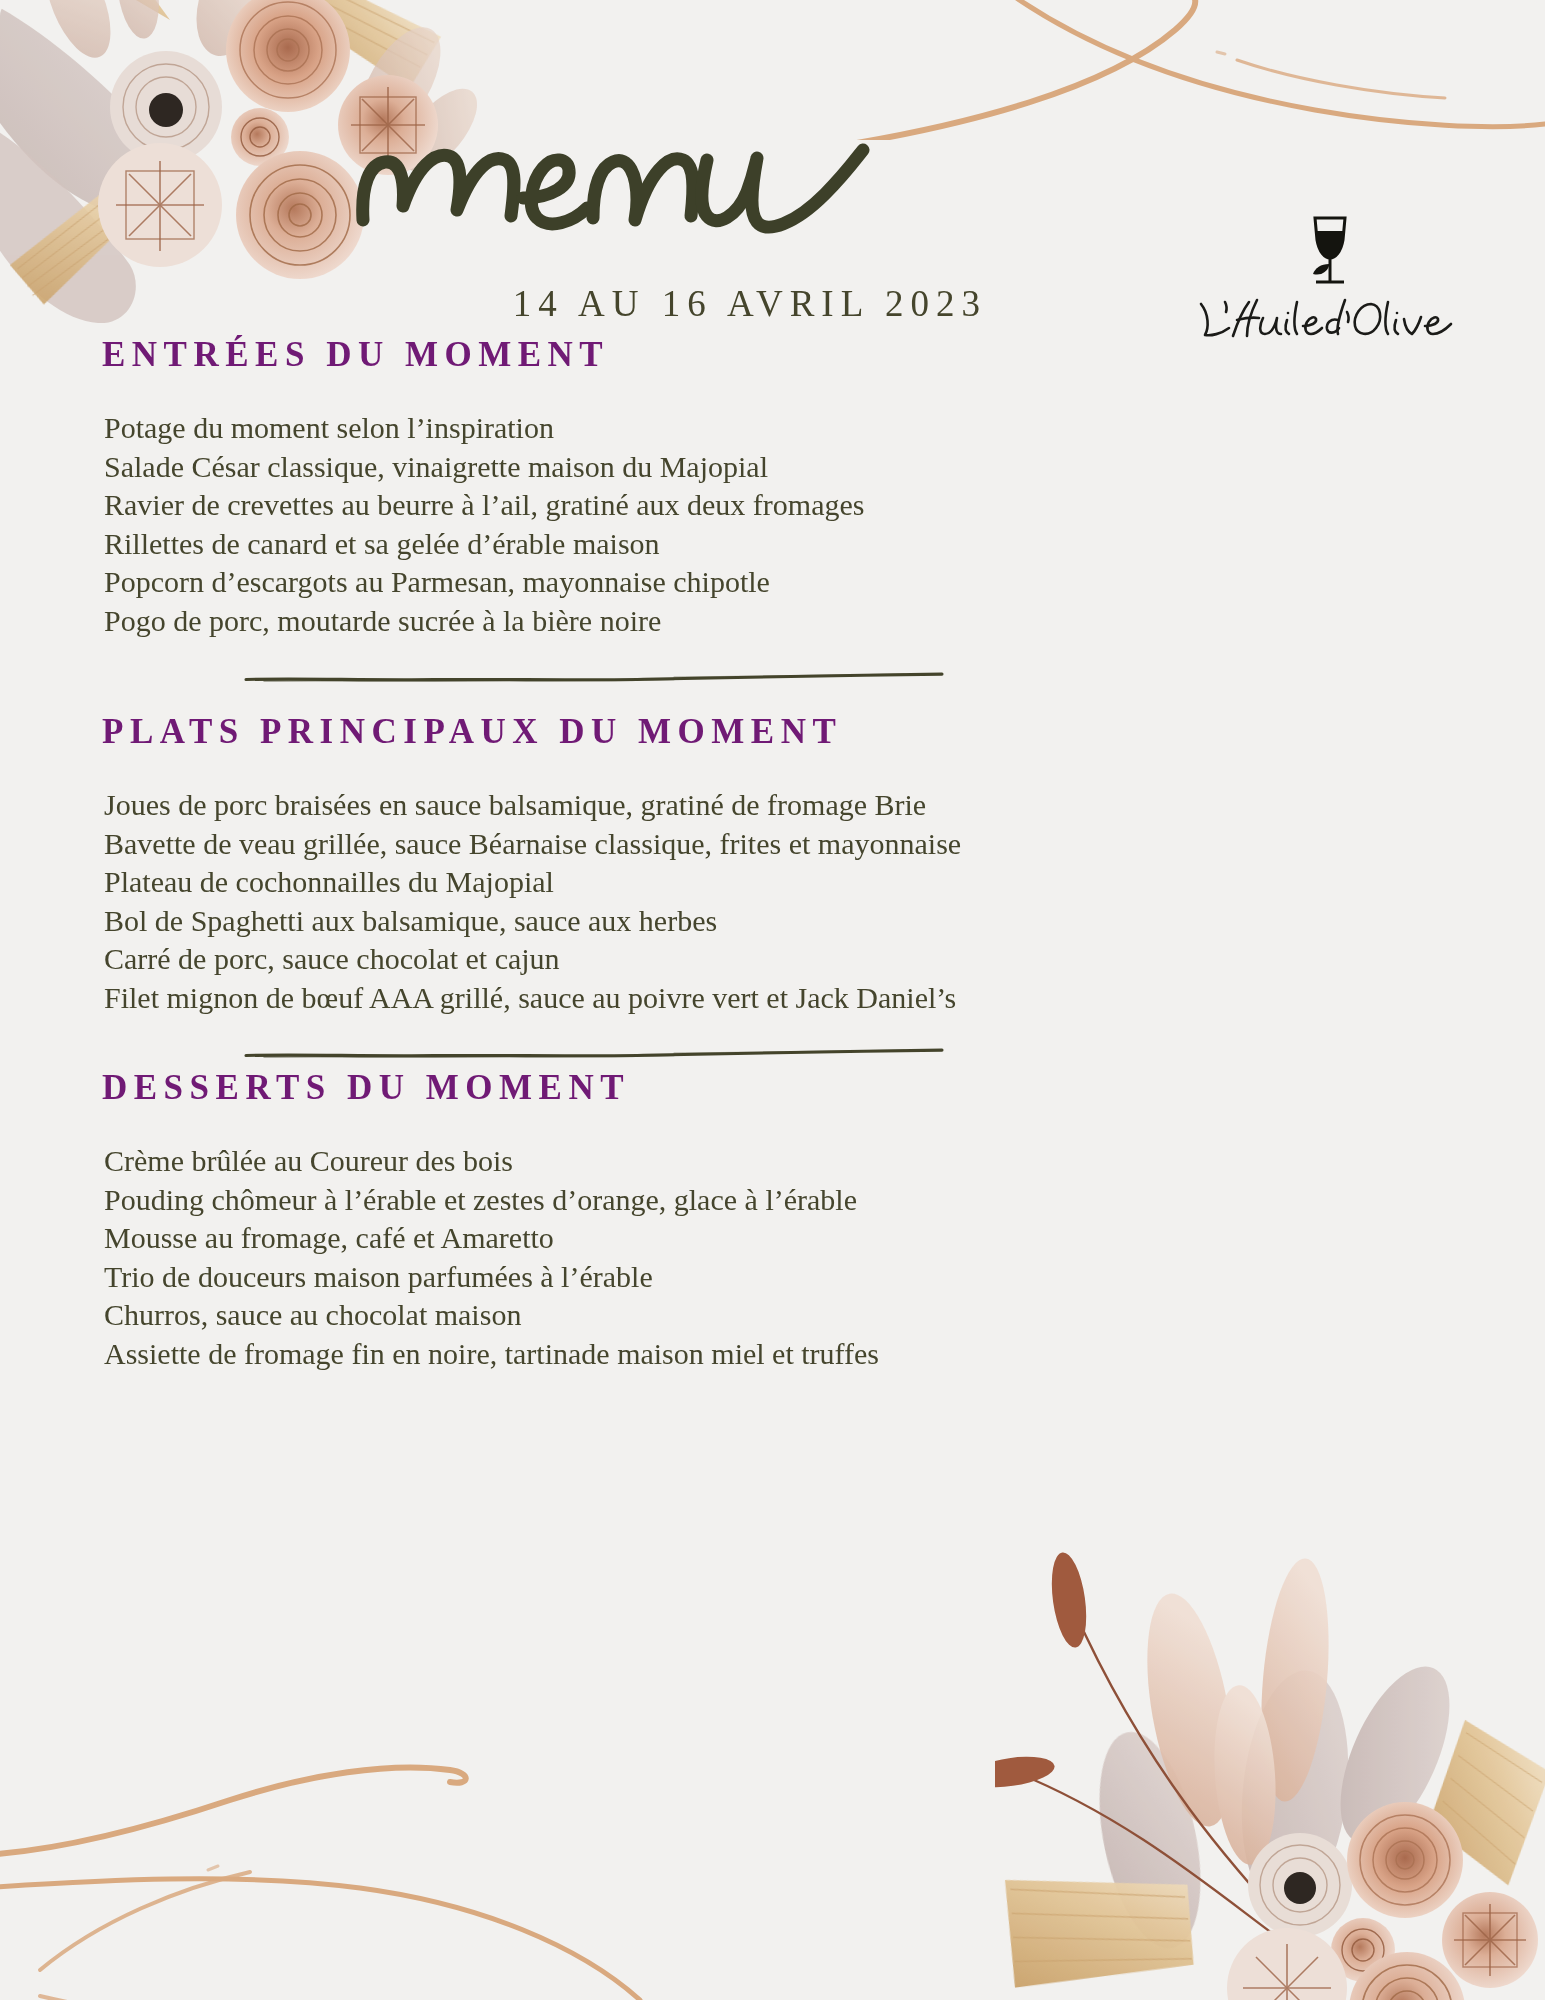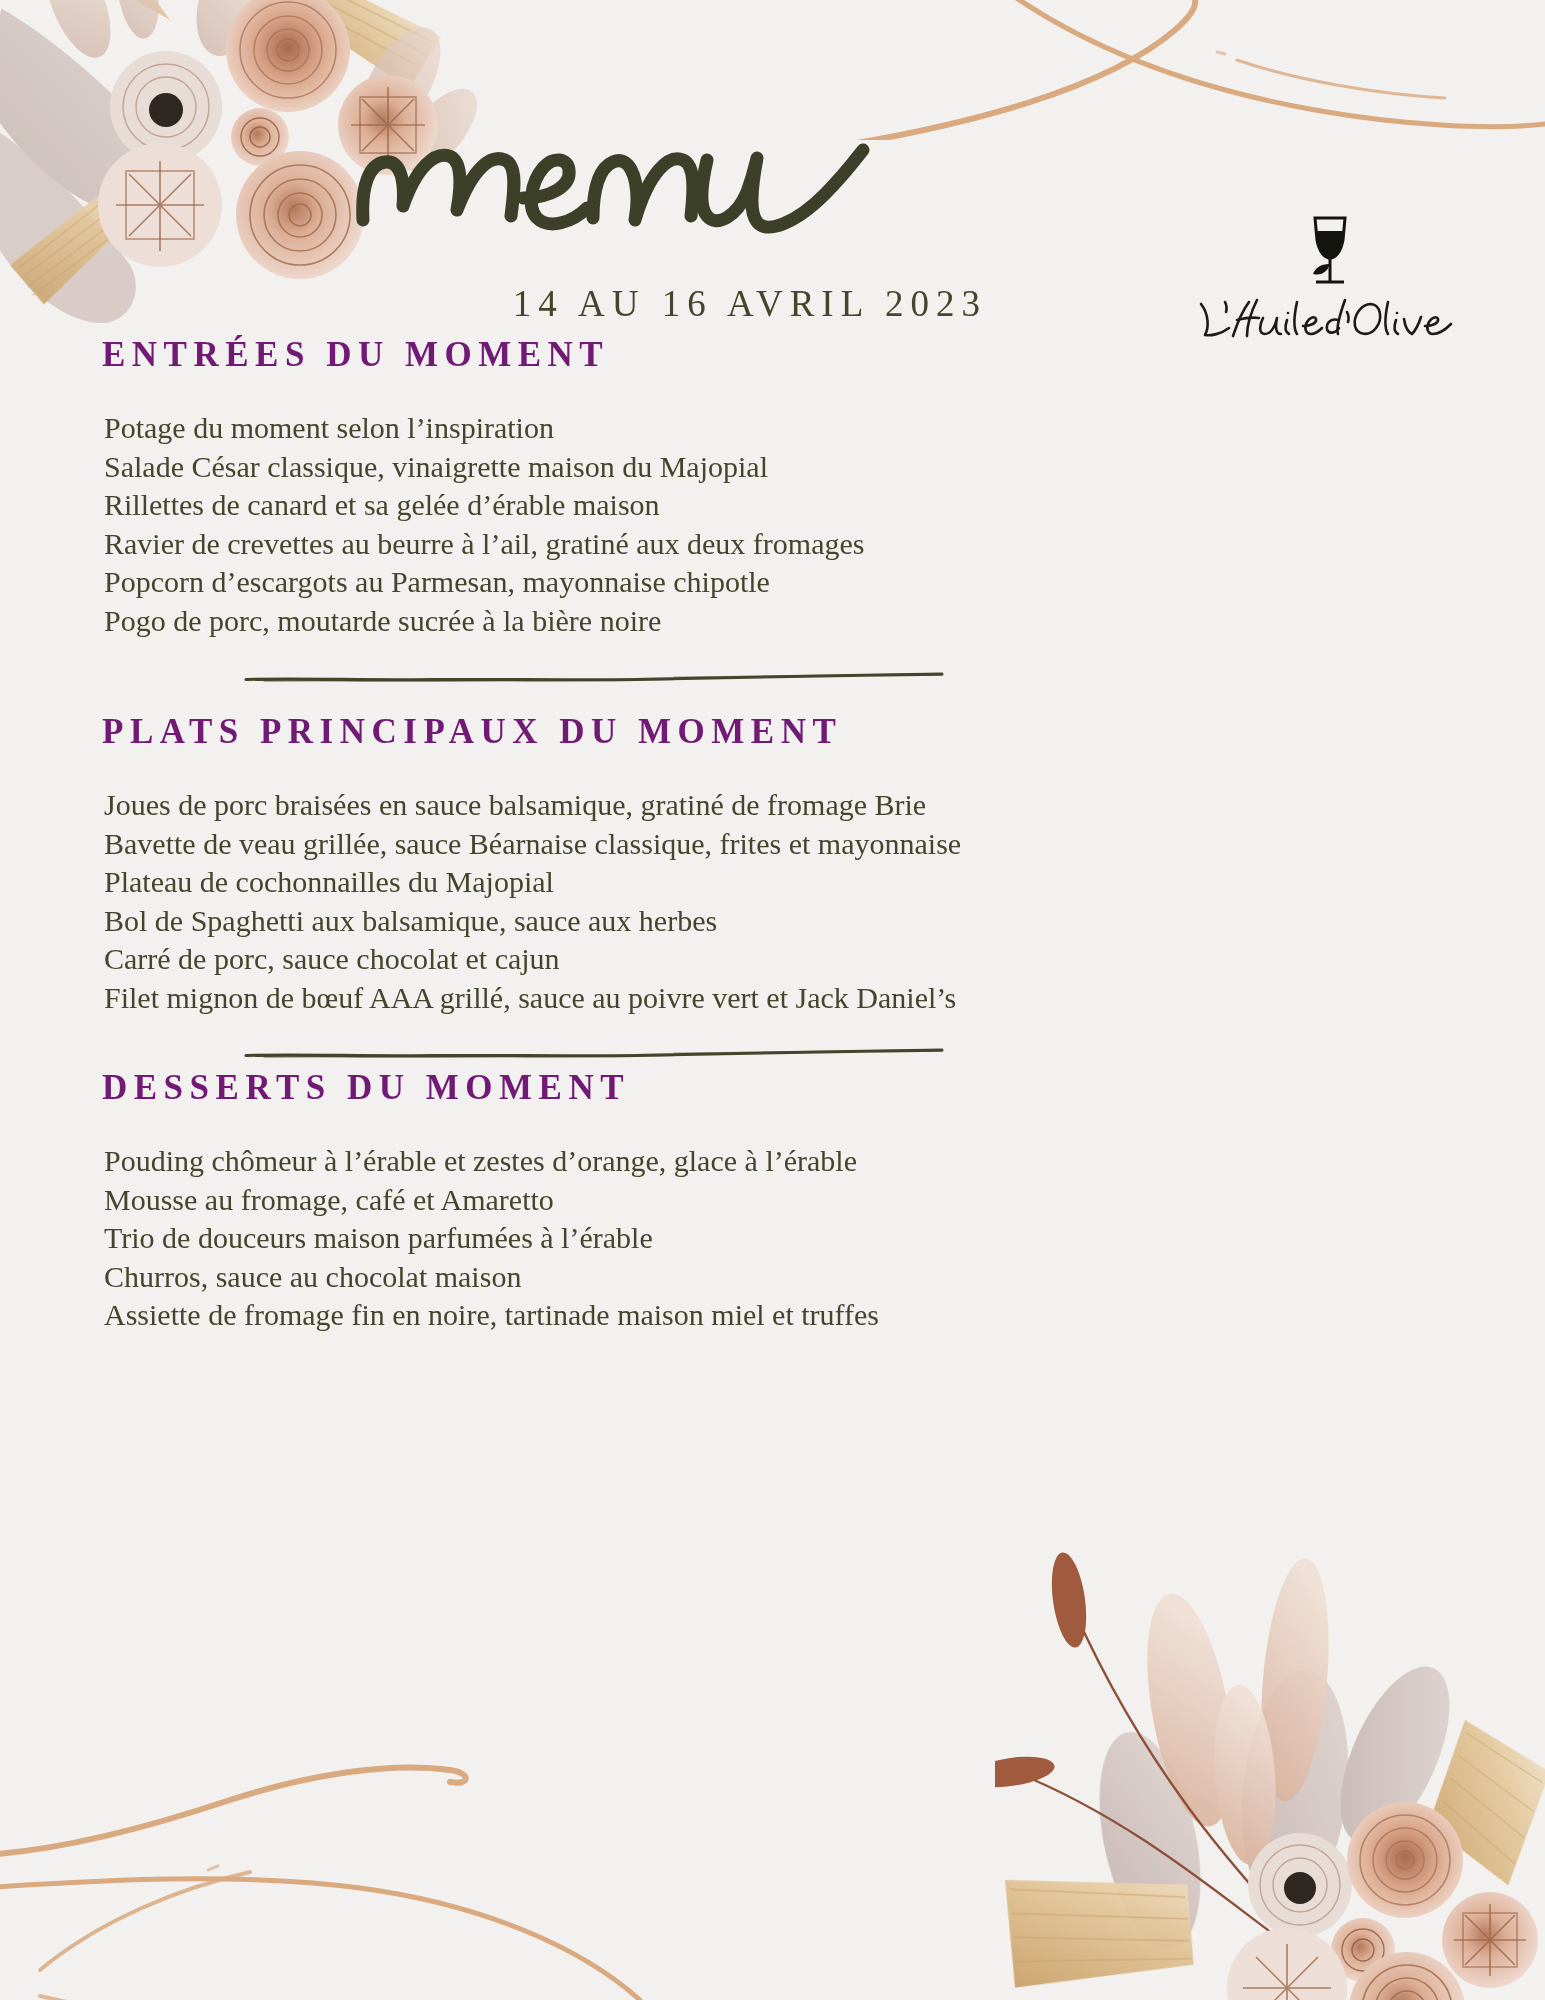--- a/index.html
+++ b/index.html
@@ -462,22 +462,22 @@
         </svg>
       </div>
     </div>
   </div>
 
   <div class="section" id="sec-0">
     <h2 class="section-heading">ENTRÉES DU MOMENT</h2>
     <ul class="item-list">
       <li>Potage du moment selon l’inspiration</li>
       <li>Salade César classique, vinaigrette maison du Majopial</li>
+      <li>Ravier de crevettes au beurre à l’ail, gratiné aux deux fromages</li>
       <li>Rillettes de canard et sa gelée d’érable maison</li>
-      <li>Ravier de crevettes au beurre à l’ail, gratiné aux deux fromages</li>
       <li>Popcorn d’escargots au Parmesan, mayonnaise chipotle</li>
       <li>Pogo de porc, moutarde sucrée à la bière noire</li>
     </ul>
   </div>
 
   <div class="divider" id="div-0">
     <svg viewBox="0 0 700 16" preserveAspectRatio="none" xmlns="http://www.w3.org/2000/svg">
       <path d="M2 9.5 C 60 8.2, 120 10.4, 190 9.6 C 260 8.8, 330 10.8, 400 9.2 C 470 7.6, 540 6.4, 620 5.2 C 655 4.7, 680 4.4, 698 4.1" fill="none" stroke="#44442b" stroke-width="3.1" stroke-linecap="round"></path>
       <path d="M20 11 C 90 10, 150 11.6, 215 11 C 300 10.2, 360 11.4, 430 9.6" fill="none" stroke="#44442b" stroke-width="1.5" stroke-linecap="round" opacity="0.55"></path>
       <path d="M430 7.2 C 500 6.2, 570 5.2, 660 4.2" fill="none" stroke="#44442b" stroke-width="1.2" stroke-linecap="round" opacity="0.45"></path>
@@ -500,20 +500,21 @@
     <svg viewBox="0 0 700 16" preserveAspectRatio="none" xmlns="http://www.w3.org/2000/svg">
       <path d="M2 9.5 C 60 8.2, 120 10.4, 190 9.6 C 260 8.8, 330 10.8, 400 9.2 C 470 7.6, 540 6.4, 620 5.2 C 655 4.7, 680 4.4, 698 4.1" fill="none" stroke="#44442b" stroke-width="3.1" stroke-linecap="round"></path>
       <path d="M20 11 C 90 10, 150 11.6, 215 11 C 300 10.2, 360 11.4, 430 9.6" fill="none" stroke="#44442b" stroke-width="1.5" stroke-linecap="round" opacity="0.55"></path>
       <path d="M430 7.2 C 500 6.2, 570 5.2, 660 4.2" fill="none" stroke="#44442b" stroke-width="1.2" stroke-linecap="round" opacity="0.45"></path>
     </svg>
   </div>
 
   <div class="section" id="sec-2">
     <h2 class="section-heading">DESSERTS DU MOMENT</h2>
     <ul class="item-list">
+      <li>Crème brûlée au Coureur des bois</li>
       <li>Pouding chômeur à l’érable et zestes d’orange, glace à l’érable</li>
       <li>Mousse au fromage, café et Amaretto</li>
       <li>Trio de douceurs maison parfumées à l’érable</li>
       <li>Churros, sauce au chocolat maison</li>
       <li>Assiette de fromage fin en noire, tartinade maison miel et truffes</li>
     </ul>
   </div>
 
 </div>
 

